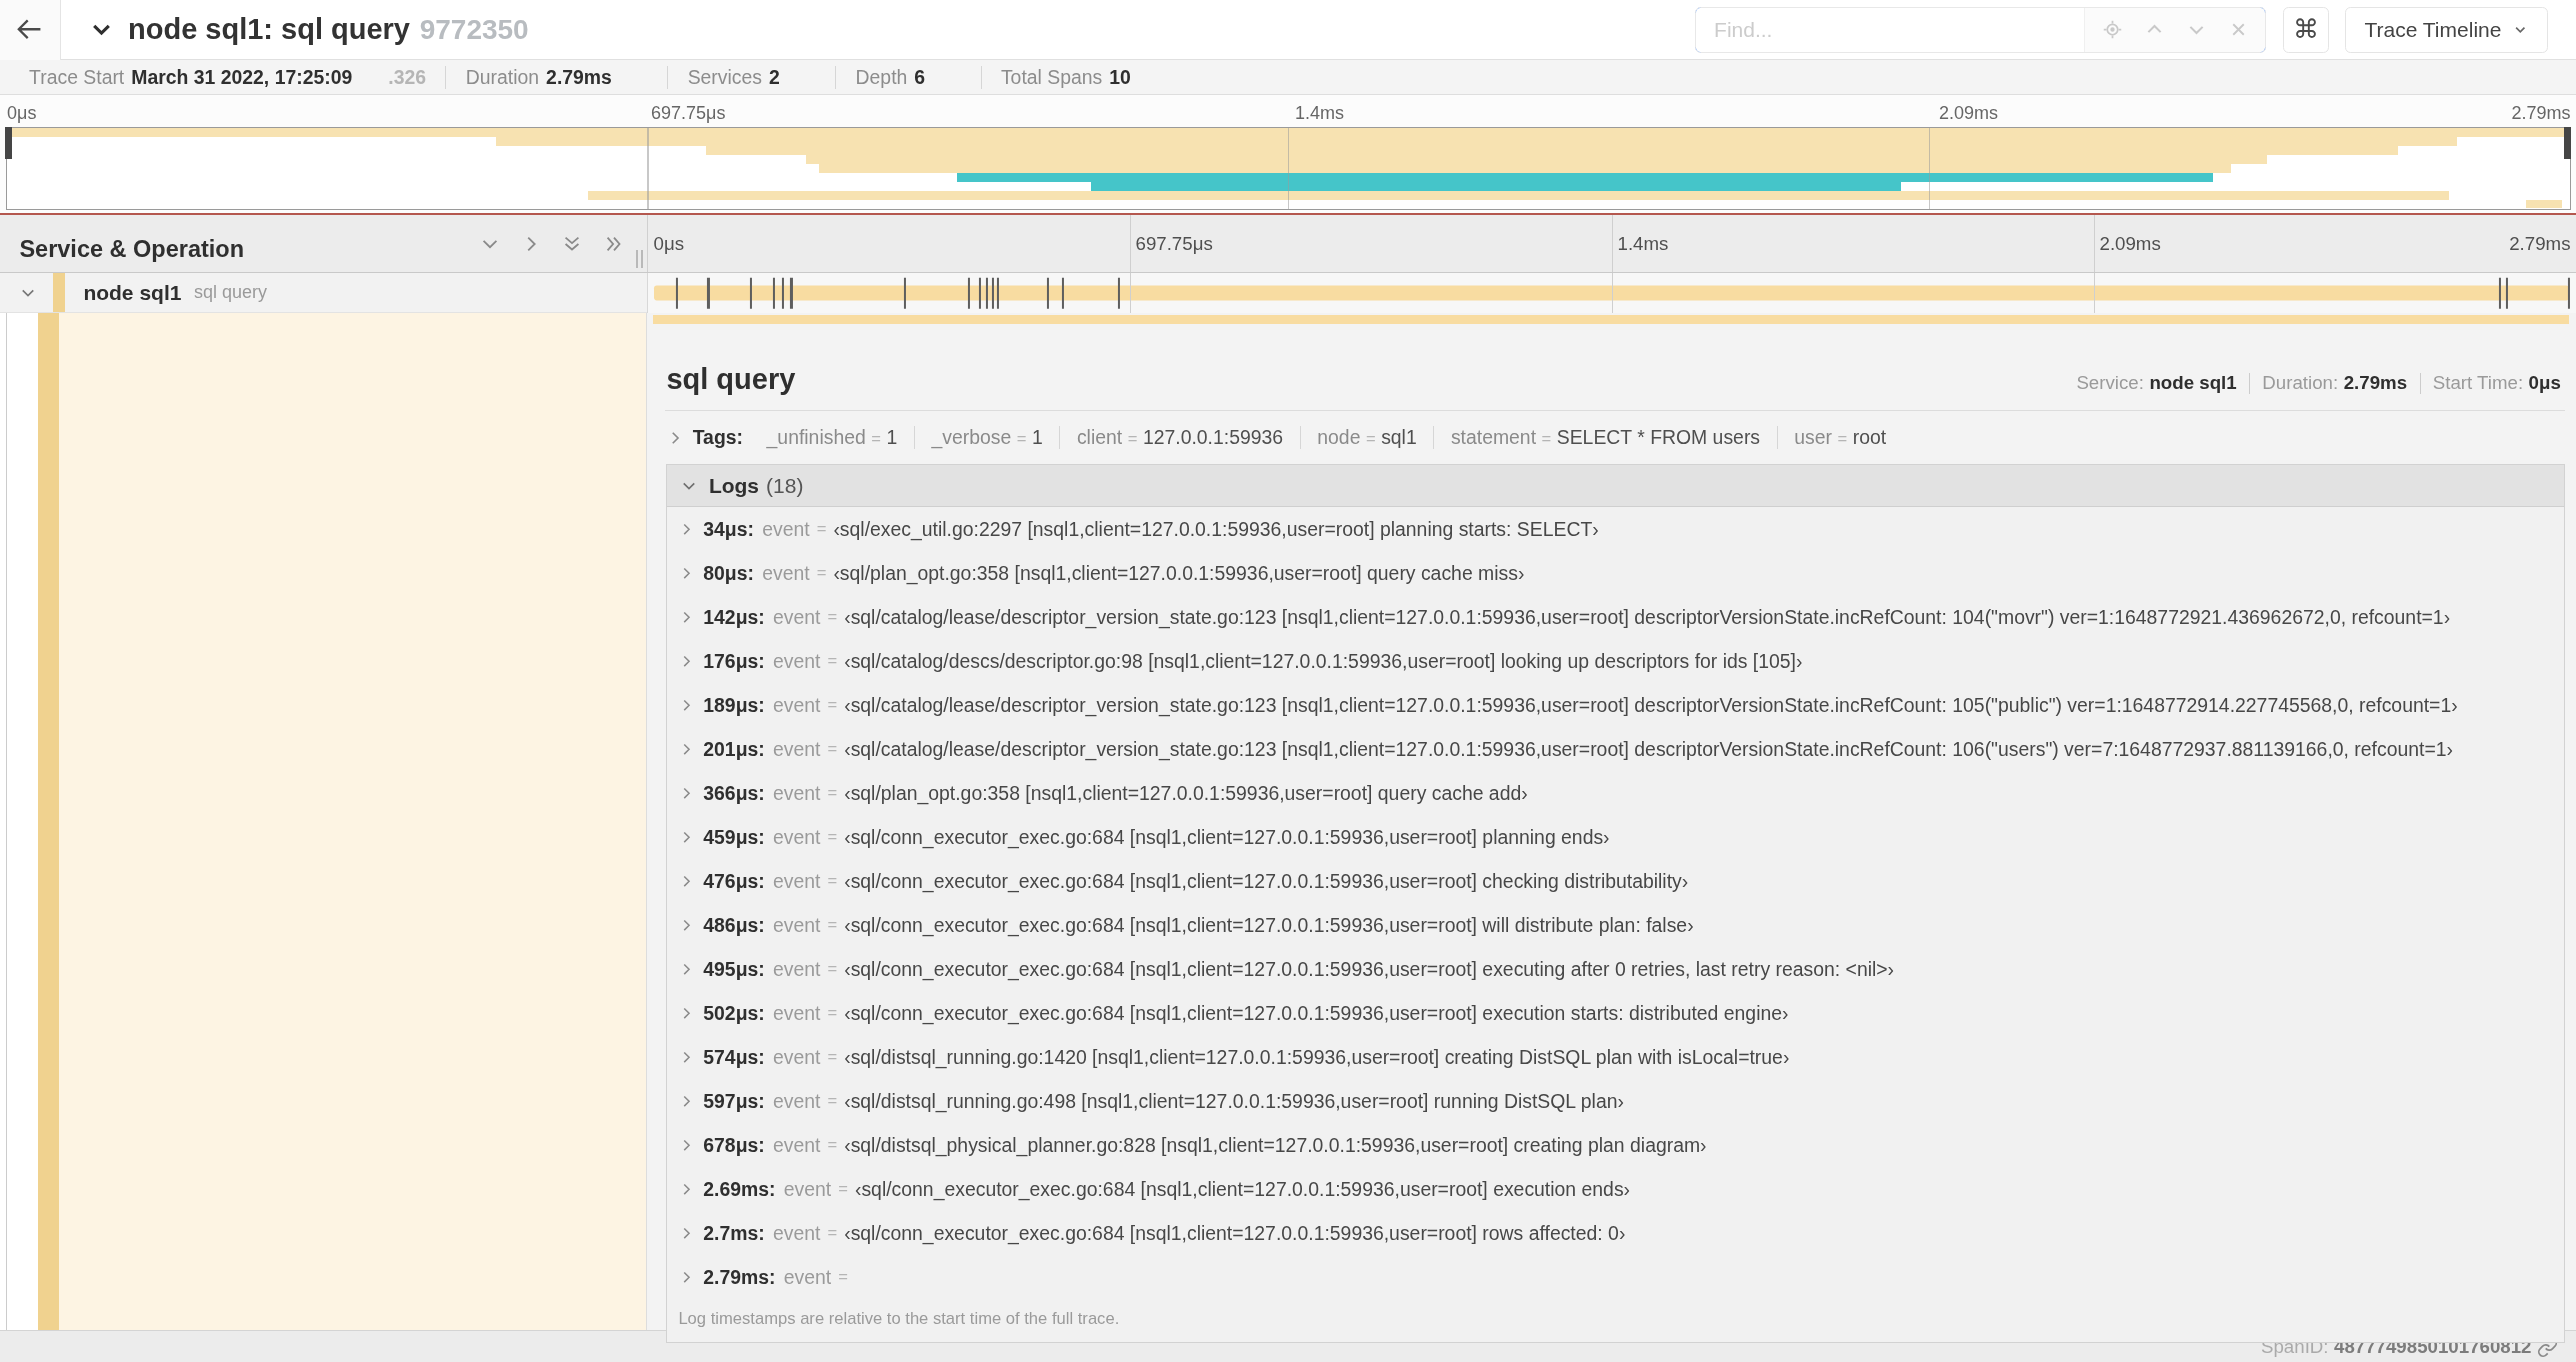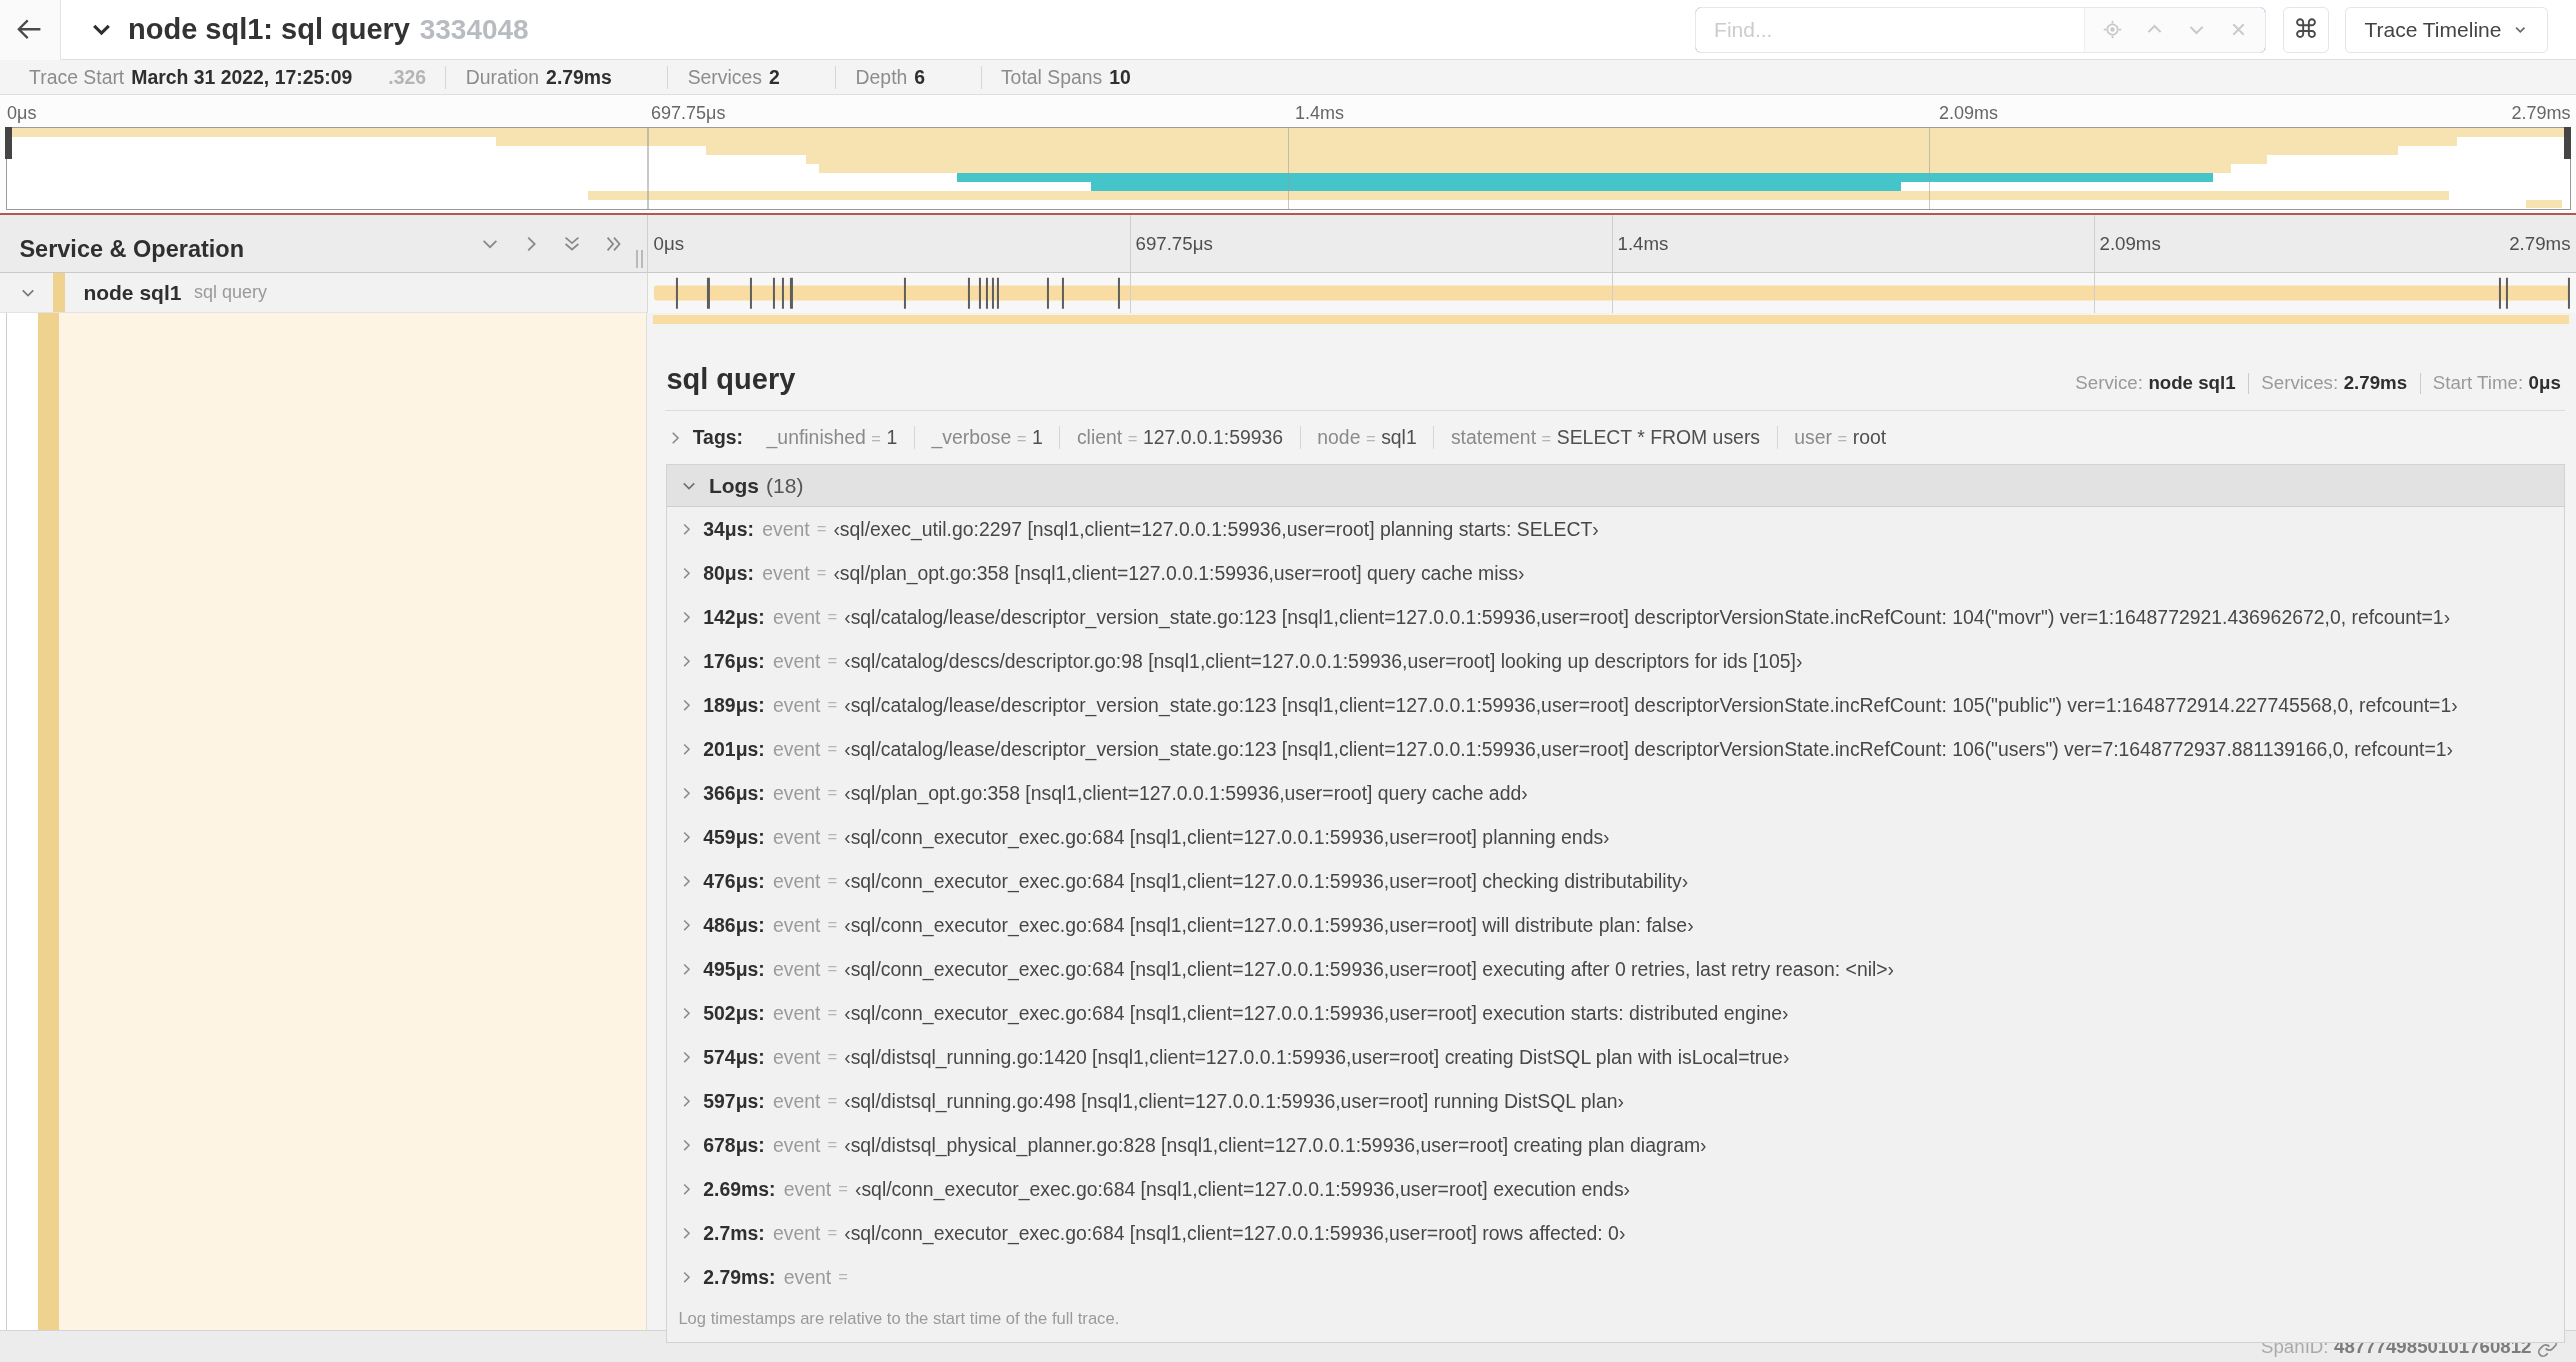--- a/index.html
+++ b/index.html
@@ -113,21 +113,21 @@
     <svg class="ic" width="30.5" height="30.5" viewBox="0 0 24 24" fill="none" stroke="currentColor" stroke-width="1.8">
         <path d="M20 12H4M10 5l-7 7 7 7"></path>
       </svg>
   </button>
   <div class="title-wrap">
     <span class="title-chev">
       <svg class="ic" width="25" height="25" viewBox="0 0 24 24" fill="none" stroke="currentColor" stroke-width="3">
           <polyline points="5 8.5 12 15.5 19 8.5"></polyline>
         </svg>
     </span>
-    <h1 class="trace-title"><span>node sql1: sql query</span><span class="trace-id">3334048</span></h1>
+    <h1 class="trace-title"><span>node sql1: sql query</span><span class="trace-id">9772350</span></h1>
   </div>
   <div class="controls">
     <div class="find-group">
       <input type="text" placeholder="Find..." style="">
       <div class="find-icons">
         <span class="ficon">
           <svg class="ic" width="21" height="21" viewBox="0 0 24 24" fill="none" stroke="currentColor" stroke-width="2">
               <circle cx="12" cy="12" r="6"></circle>
               <circle cx="12" cy="12" r="1.5" fill="currentColor"></circle>
               <path d="M12 2v3M12 19v3M2 12h3M19 12h3"></path>
@@ -290,21 +290,21 @@
     <div class="d-card">
       <div class="d-title-row">
         <h2 class="span-name">sql query</h2>
         <div class="d-meta" id="d-meta">
             <span style="display:flex;align-items:baseline">
               <span class="dm-label">Service:</span>
               <b class="dm-value">node sql1</b>
             </span>
             <span class="dm-sep"></span>
             <span style="display:flex;align-items:baseline">
-              <span class="dm-label">Services:</span>
+              <span class="dm-label">Duration:</span>
               <b class="dm-value">2.79ms</b>
             </span>
             <span class="dm-sep"></span>
             <span style="display:flex;align-items:baseline">
               <span class="dm-label">Start Time:</span>
               <b class="dm-value">0μs</b>
             </span>
           </div>
       </div>
       <div class="tags-row">

